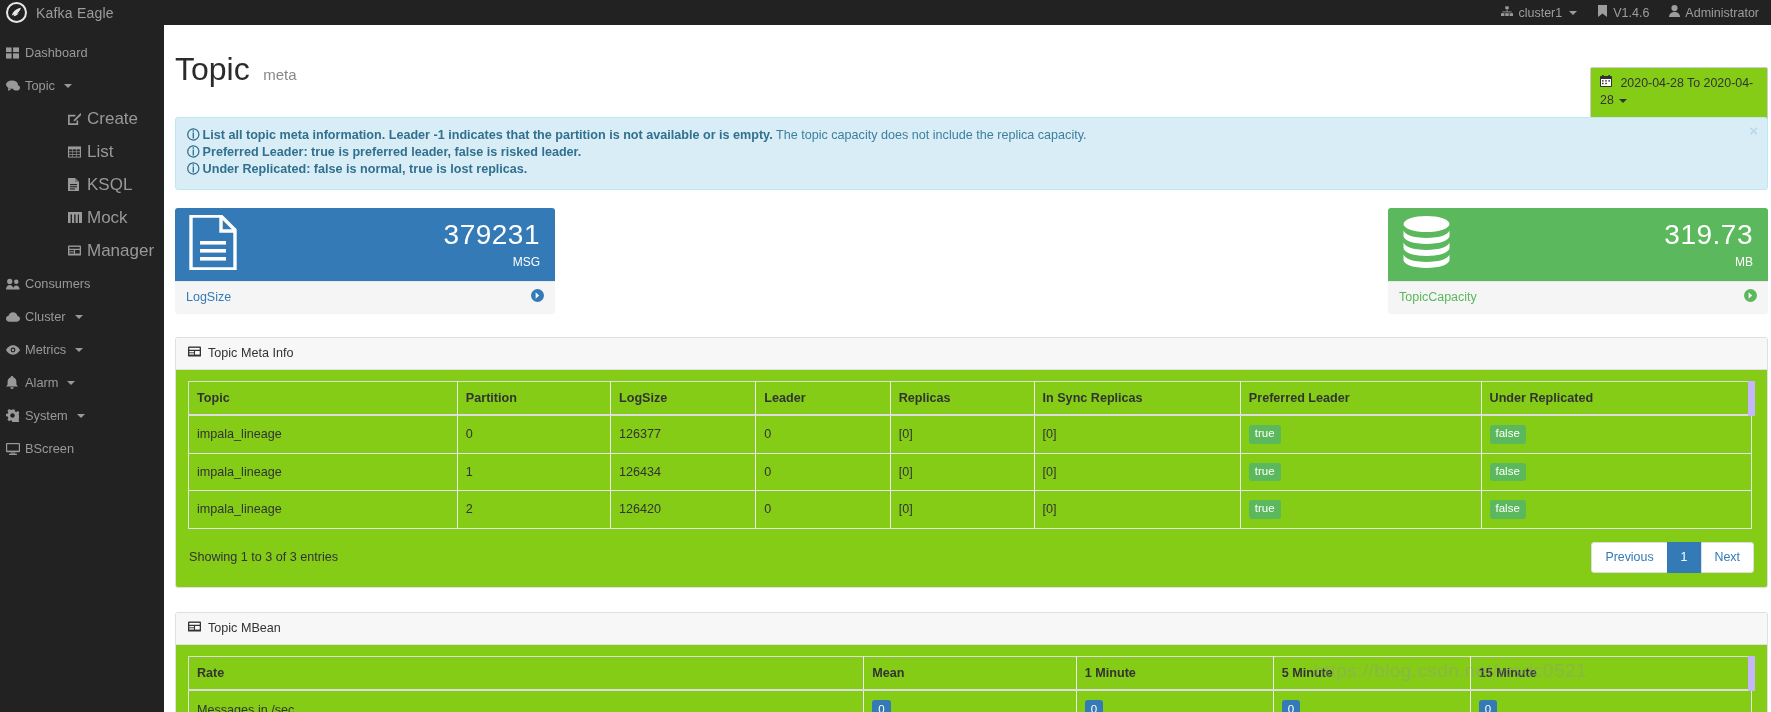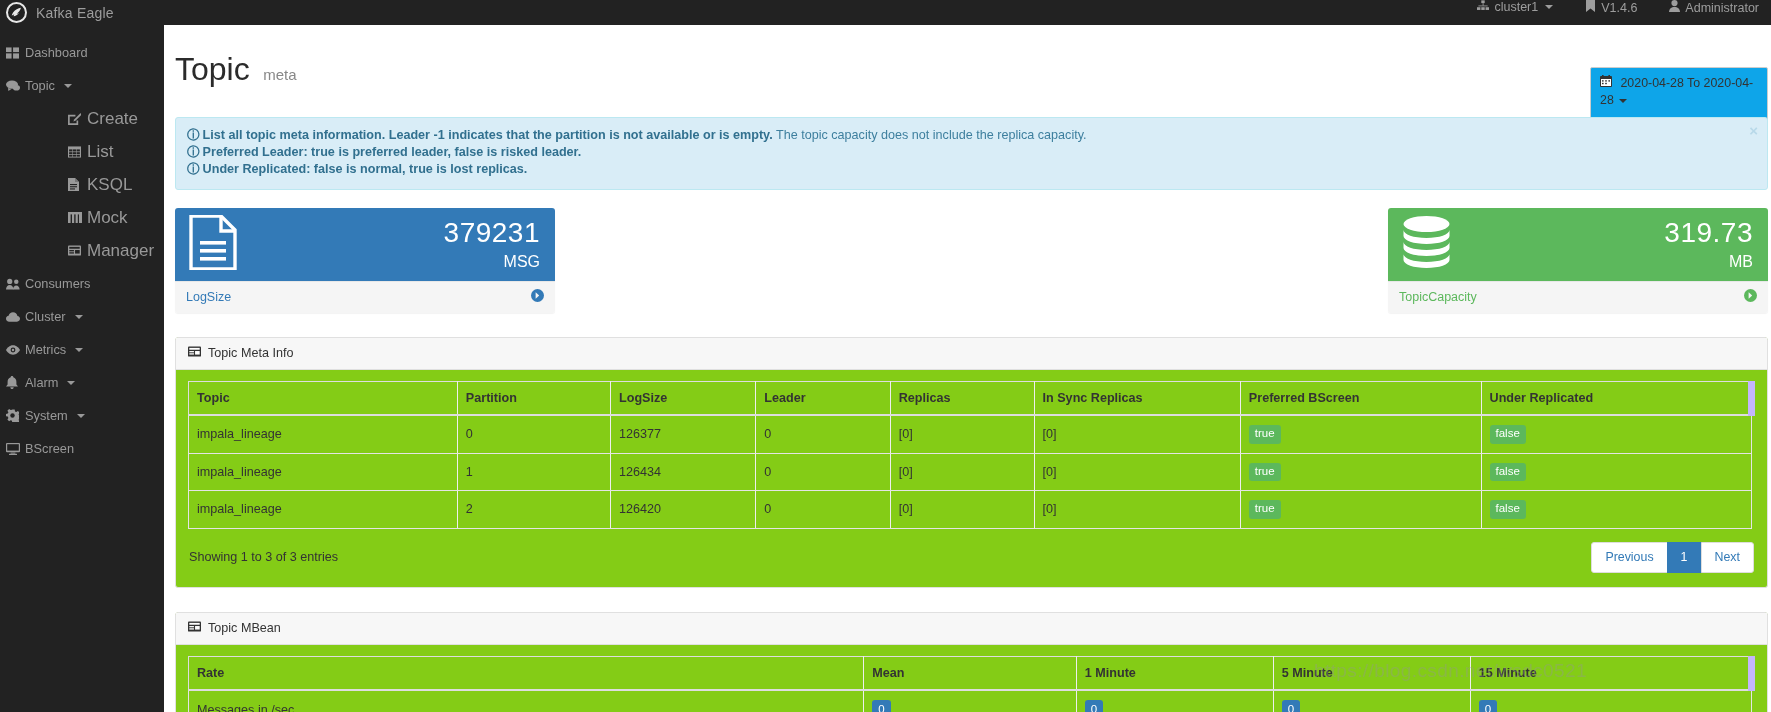--- a/index.html
+++ b/index.html
@@ -33,24 +33,24 @@
     display: flex; align-items: center; justify-content: center;
   }
   .brand-logo svg { display:block; }
   .brand-text {
     color: #9d9d9d; font-size: 14px;
     margin-left: 9px; white-space: nowrap;
     letter-spacing: .2px;
   }
   .nav-right {
     margin-left: auto;
-    display: flex; align-items: flex-start;
+    display: flex; align-items: center;
     height: 25px;
     padding-right: 12px;
-    gap: 32px;
+    gap: 20px;
   }
   .nav-right-item {
     color: #9d9d9d; font-size: 12.5px;
     display: flex; align-items: center; gap: 5px;
     white-space: nowrap;
   }
   .nav-right-item .caret {
     display:inline-block; width:0;height:0;
     border-left:4px solid transparent;border-right:4px solid transparent;
     border-top:4px solid #9d9d9d; margin-left:2px;
@@ -101,21 +101,21 @@
     display: inline-block; line-height: 36px;
   }
   .page-sub {
     font-size: 15px; color: #888888;
     display: inline-block; margin-left: 9px;
   }
   .daterange {
     position: absolute; right: 3px; top: 42px;
     width: 178px;
     border: 1px solid #cccccc;
-    background: #0ea5e9;
+    background: #84cc16;
     border-radius: 2px;
     padding: 7px 8px 20px 9px;
     font-size: 12.4px; color: #333333;
     line-height: 17px;
     cursor: pointer;
   }
   .daterange .cal { margin-right: 5px; }
   .daterange .caret {
     display:inline-block; width:0;height:0;
     border-left:4px solid transparent;border-right:4px solid transparent;
@@ -162,21 +162,21 @@
     color: #ffffff;
   }
   .panel-stat .top .icon-big { flex: 0 0 auto; }
   .panel-stat .top .nums {
     margin-left: auto; text-align: right; line-height: 1;
   }
   .panel-stat .top .big {
     font-size: 28px; letter-spacing: .5px; display:block;
   }
   .panel-stat .top .unit {
-    font-size: 16px; display:block; margin-top: 7px;
+    font-size: 12px; display:block; margin-top: 7px;
   }
   .panel-stat .foot {
     background: #f5f5f5;
     padding: 7px 11px 8px 11px;
     display: flex; align-items: center;
     font-size: 12.5px;
     border-top: 1px solid rgba(0,0,0,.05);
     cursor: pointer;
   }
   .panel-stat .foot .arrow { margin-left: auto; font-size: 12px; }
@@ -575,21 +575,21 @@
     <div class="card-body">
       <table class="dt">
         <thead>
           <tr>
             <th style="width:17.2%">Topic</th>
             <th style="width:9.8%">Partition</th>
             <th style="width:9.3%">LogSize</th>
             <th style="width:8.6%">Leader</th>
             <th style="width:9.2%">Replicas</th>
             <th style="width:13.2%">In Sync Replicas</th>
-            <th style="width:15.4%">Preferred BScreen</th>
+            <th style="width:15.4%">Preferred Leader</th>
             <th>Under Replicated</th>
           </tr>
         </thead>
         <tbody>
           <tr>
             <td>impala_lineage</td>
             <td>0</td>
             <td>126377</td>
             <td>0</td>
             <td>[0]</td>

